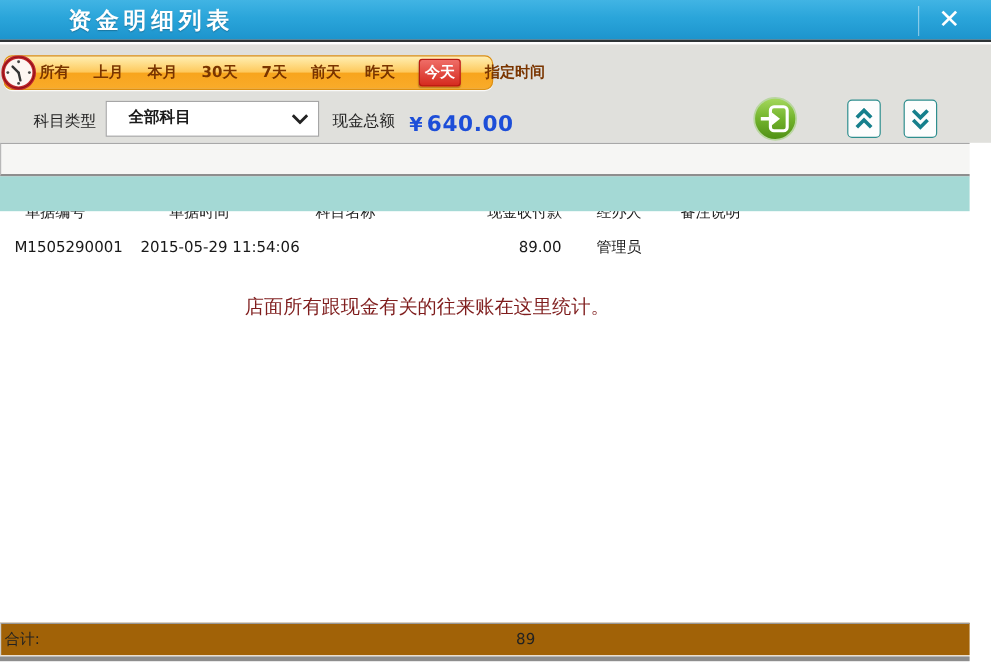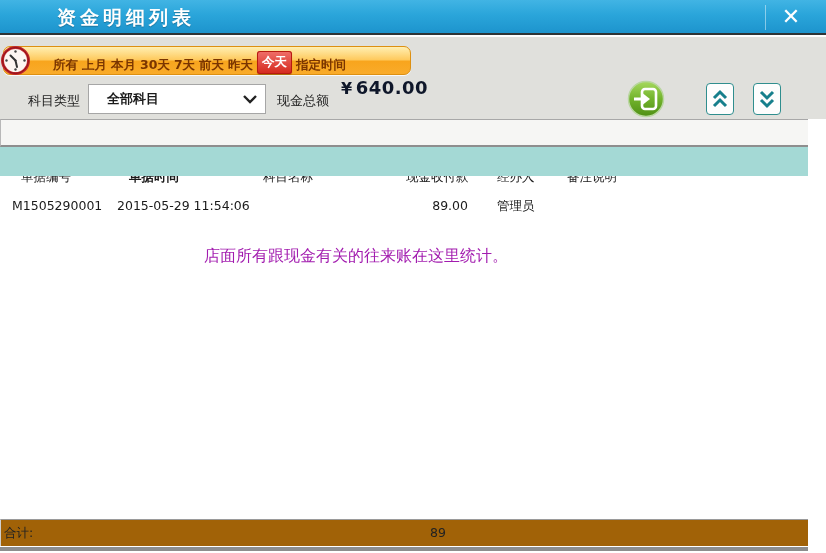--- a/index.html
+++ b/index.html
@@ -30,42 +30,42 @@
 
   
   .gray-band { position:absolute; left:0; top:37px; width:826px; height:82px; background:#e0e0dc; }
 
   
   .pill {
     position:absolute; left:3px; top:46px; width:408px; height:29px;
     background:linear-gradient(#ffefb2,#fec95c 48%,#f8a51d 52%,#f9ab2a);
     border:1px solid #dd9012; border-radius:7px;
     box-shadow:0 1px 0 rgba(255,255,255,0.8);
-    display:flex; align-items:flex-end; gap:4px; padding-left:49px;
+    display:flex; align-items:center; gap:20px; padding-left:29px;
   }
   .pill .fbtn {
     color:#7a3500; font-weight:bold; font-size:12.5px; white-space:nowrap; cursor:pointer;
   }
   .pill .fbtn.active {
     background:linear-gradient(#f0706a,#d4281c);
     color:#fff; border-radius:3px; padding:3px 5px;
     box-shadow:inset 0 0 0 1px #b71a10, 0 1px 1px rgba(0,0,0,0.25);
   }
   .clock-ico { position:absolute; left:1px; top:46px; width:29px; height:29px; }
 
   
   .lbl { position:absolute; color:#222; font-size:13px; }
   .subject-select {
     position:absolute; left:88px; top:84px; width:178px; height:30px;
     background:#fff; border:1px solid #a6a6a6;
     font-size:13px; line-height:28px; padding-left:18px; cursor:pointer;font-weight:bold;
   }
   .subject-select .chev { position:absolute; right:8px; top:9px; }
   .amount {
-    position:absolute; left:341px; top:77px; color:#0f172a; font-weight:bold;
+    position:absolute; left:341px; top:93px; color:#1d4ed8; font-weight:bold;
     font-size:18px; letter-spacing:0.5px;
   }
   .amount .cur { font-size:16px; margin-right:3px; }
   .export-btn { position:absolute; left:627px; top:80px; width:38px; height:38px; cursor:pointer; }
   .chev-btn {
     position:absolute; top:83px; width:28px; height:32px; background:#fdfdfd;
     border:1px solid #2f8e8e; border-radius:4px; cursor:pointer;
     display:flex; align-items:center; justify-content:center;
   }
   .chev-btn.up { left:706px; }
@@ -77,29 +77,29 @@
     background:#f6f6f4; border-top:1px solid #a8a8a8; border-bottom:2px solid #8e8e8e;
     border-left:1px solid #b8b8b8;
   }
   .thead span, .trow span { position:absolute; top:0; line-height:26px; font-size:12.5px; white-space:nowrap;margin-top:44px; }
   .trow {
     position:absolute; left:0; top:147px; width:808px; height:29px;
     background:#a4d9d5; cursor:pointer;
   }
   .trow span { line-height:29px; }
   .c1 { left:20px; }  .r1 { left:12px; }
-  .c2 { left:128px;font-weight:bold; } .r2 { left:117px; }
+  .c2 { left:140px; } .r2 { left:117px; }
   .c3 { left:262px; } .r3 { left:248px; }
   .c4 { left:405px; } .r4 { left:380px; width:88px; text-align:right; }
   .c5 { left:496px; } .r5 { left:497px; }
   .c6 { left:566px; } .r6 { left:566px; }
 
   
   .note {
-    position:absolute; left:204px; top:246px; color:#a21caf; font-size:16px; white-space:nowrap;
+    position:absolute; left:204px; top:246px; color:#7f1d1d; font-size:16px; white-space:nowrap;
   }
 
   
   .footer {
     position:absolute; left:0; top:519px; width:808px; height:27px;
     background:#a16207; border-top:1px solid #9a9a9a; border-left:1px solid #cfcfcf;
   }
   .footer .total-lbl { position:absolute; left:3px; top:0; line-height:26px; font-size:12.5px; color:#222; }
   .footer .total-val { position:absolute; left:380px; width:65px; top:0; line-height:26px; font-size:12.5px; text-align:right; color:#222; }
   .bottom-strip { position:absolute; left:0; top:547px; width:808px; height:4px; background:#8d8d8d; }

